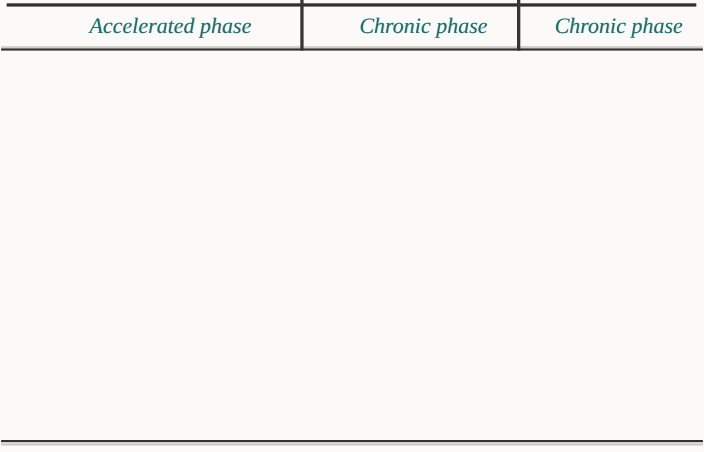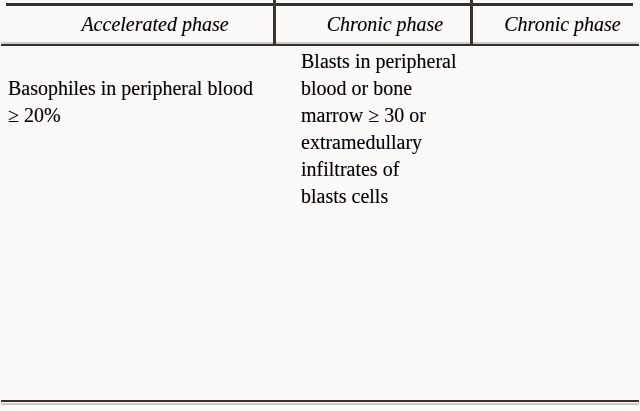--- a/index.html
+++ b/index.html
@@ -2,21 +2,21 @@
 <html><head>
 <meta charset="utf-8">
 <style>
   html,body{margin:0;padding:0;background:#e8e8e8;}
   .page{
     position:relative;
     width:640px;height:411px;
     background:#fbfaf8;
     overflow:hidden;
     font-family:"Liberation Serif","DejaVu Serif",serif;
-    color:#000000;
+    color:#0f766e;
   }
   
   .ink{
     text-shadow: 0.5px 0 0 rgba(160,50,35,0.22), -0.5px 0 0 rgba(40,60,150,0.22);
   }
   .rule{position:absolute;background:#35302d;}
   .rule-top{left:6px;top:3px;width:627px;height:3px;}
   .rule-head{left:1px;top:44px;width:638px;height:2px;
              box-shadow:0 -2px 0 rgba(125,118,110,0.35);}
   .rule-bottom{left:1px;top:400px;width:638px;height:2px;
@@ -55,26 +55,18 @@
   <div class="rule rule-bottom"></div>
 
   <div class="vsep vsep-1"></div>
   <div class="vsep vsep-2"></div>
 
   <div class="hdr hdr-1 ink">Accelerated phase</div>
   <div class="hdr hdr-2 ink">Chronic phase</div>
   <div class="hdr hdr-3 ink">Chronic phase</div>
 
   <div class="cell cell-1">
-    <div class="item item-c ink">Basophiles in peripheral blood
-≥ 20%</div>
     
   </div>
 
-  <div class="cell cell-2 ink">Blasts in peripheral
-blood or bone
-marrow ≥ 30 or
-extramedullary
-infiltrates of
-blasts cells</div>
 
 
 </div>
 
 </body></html>

